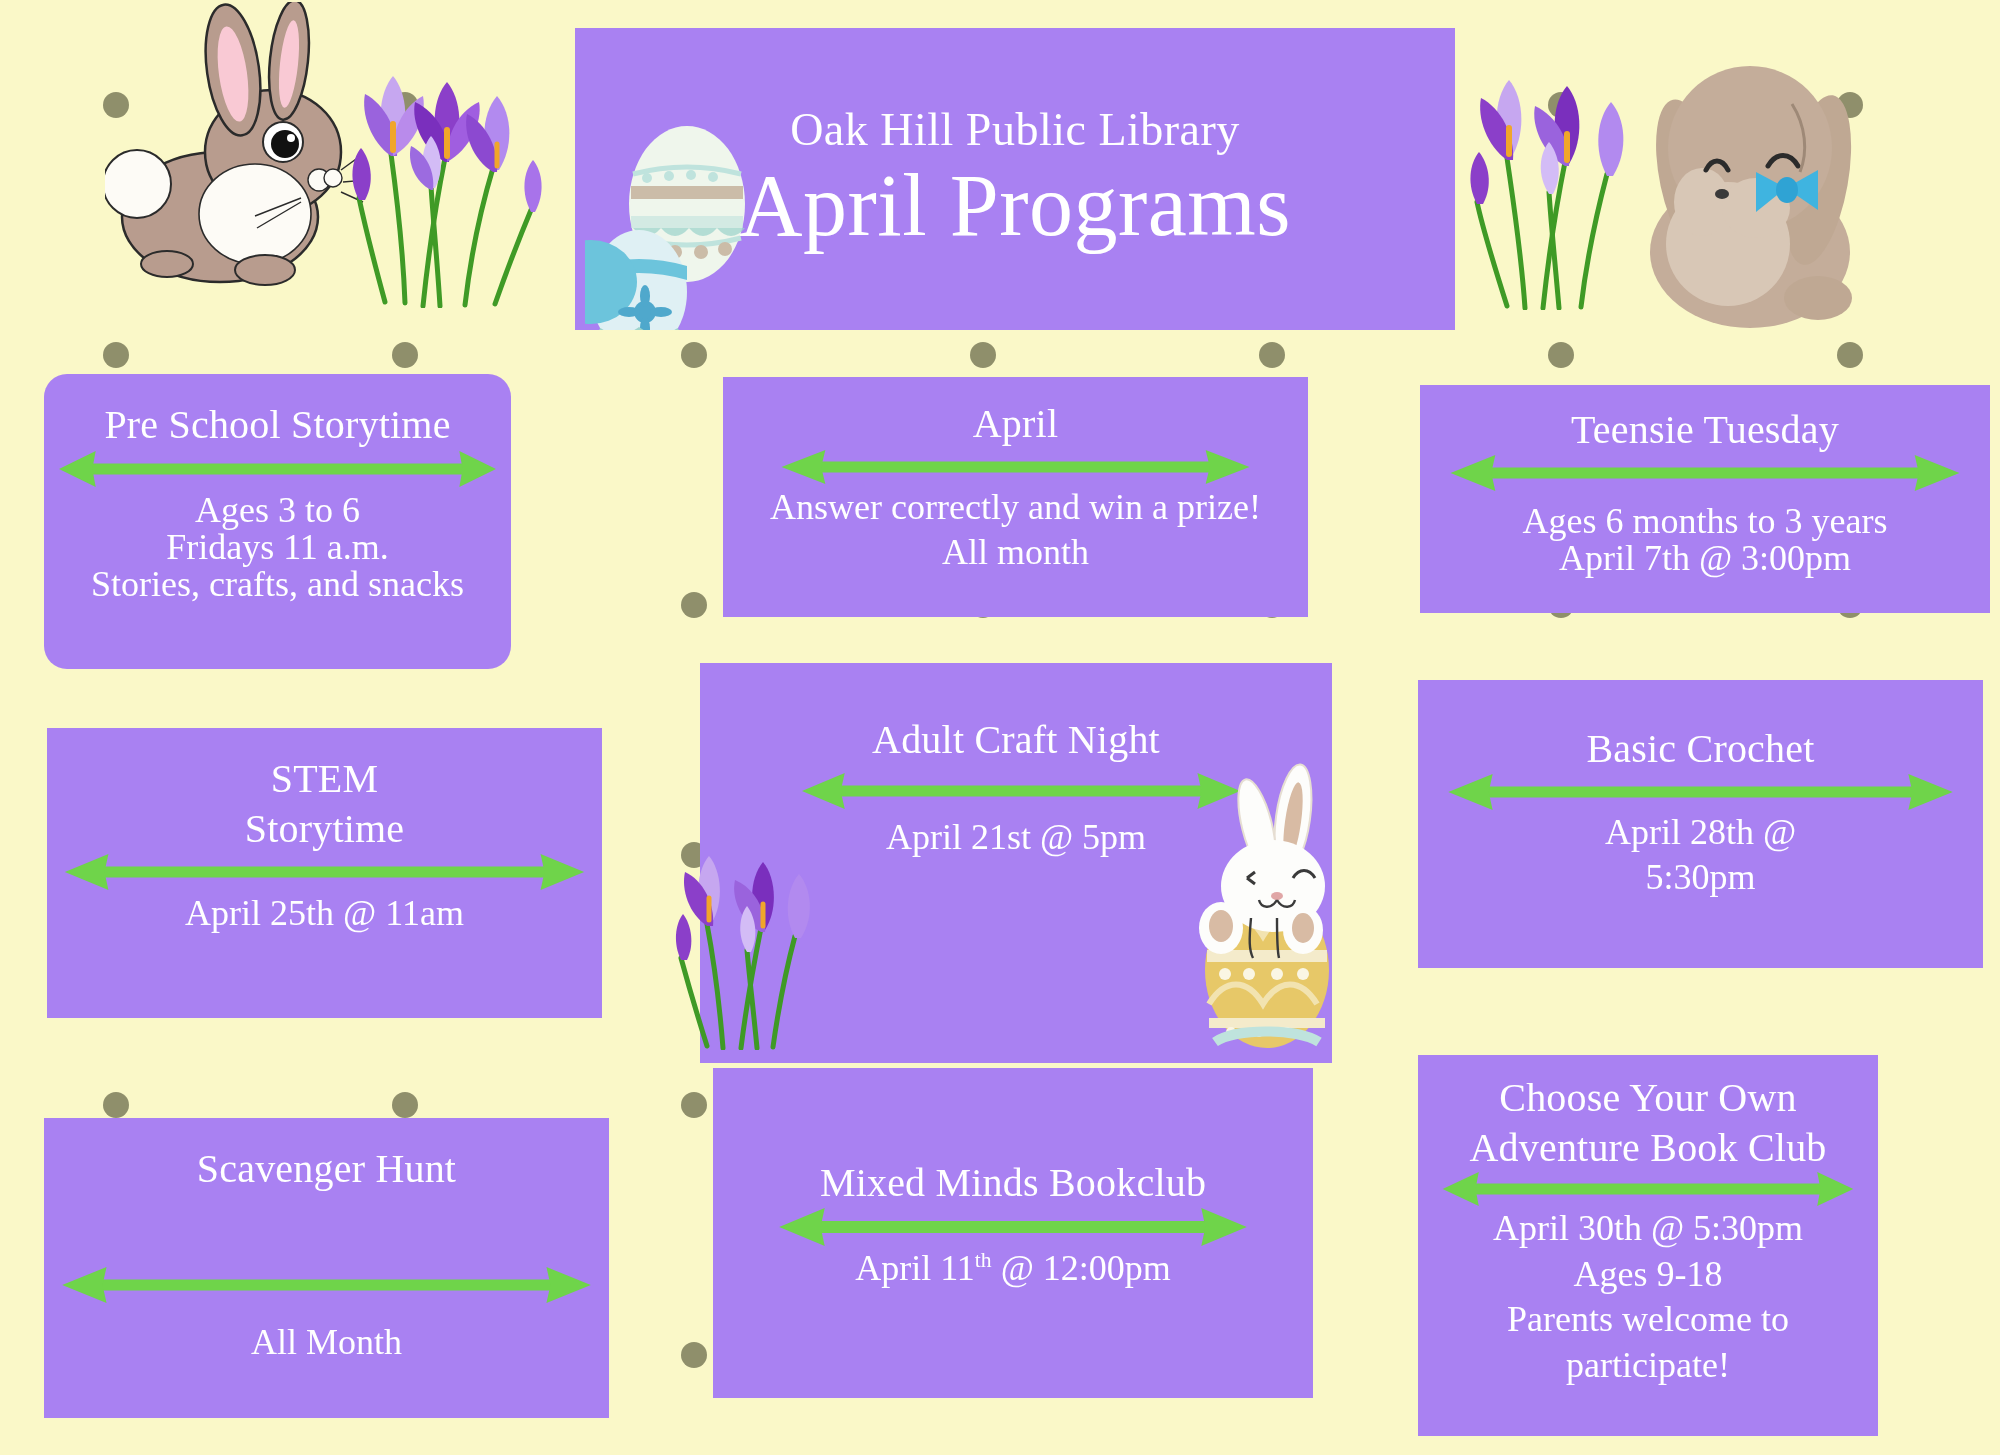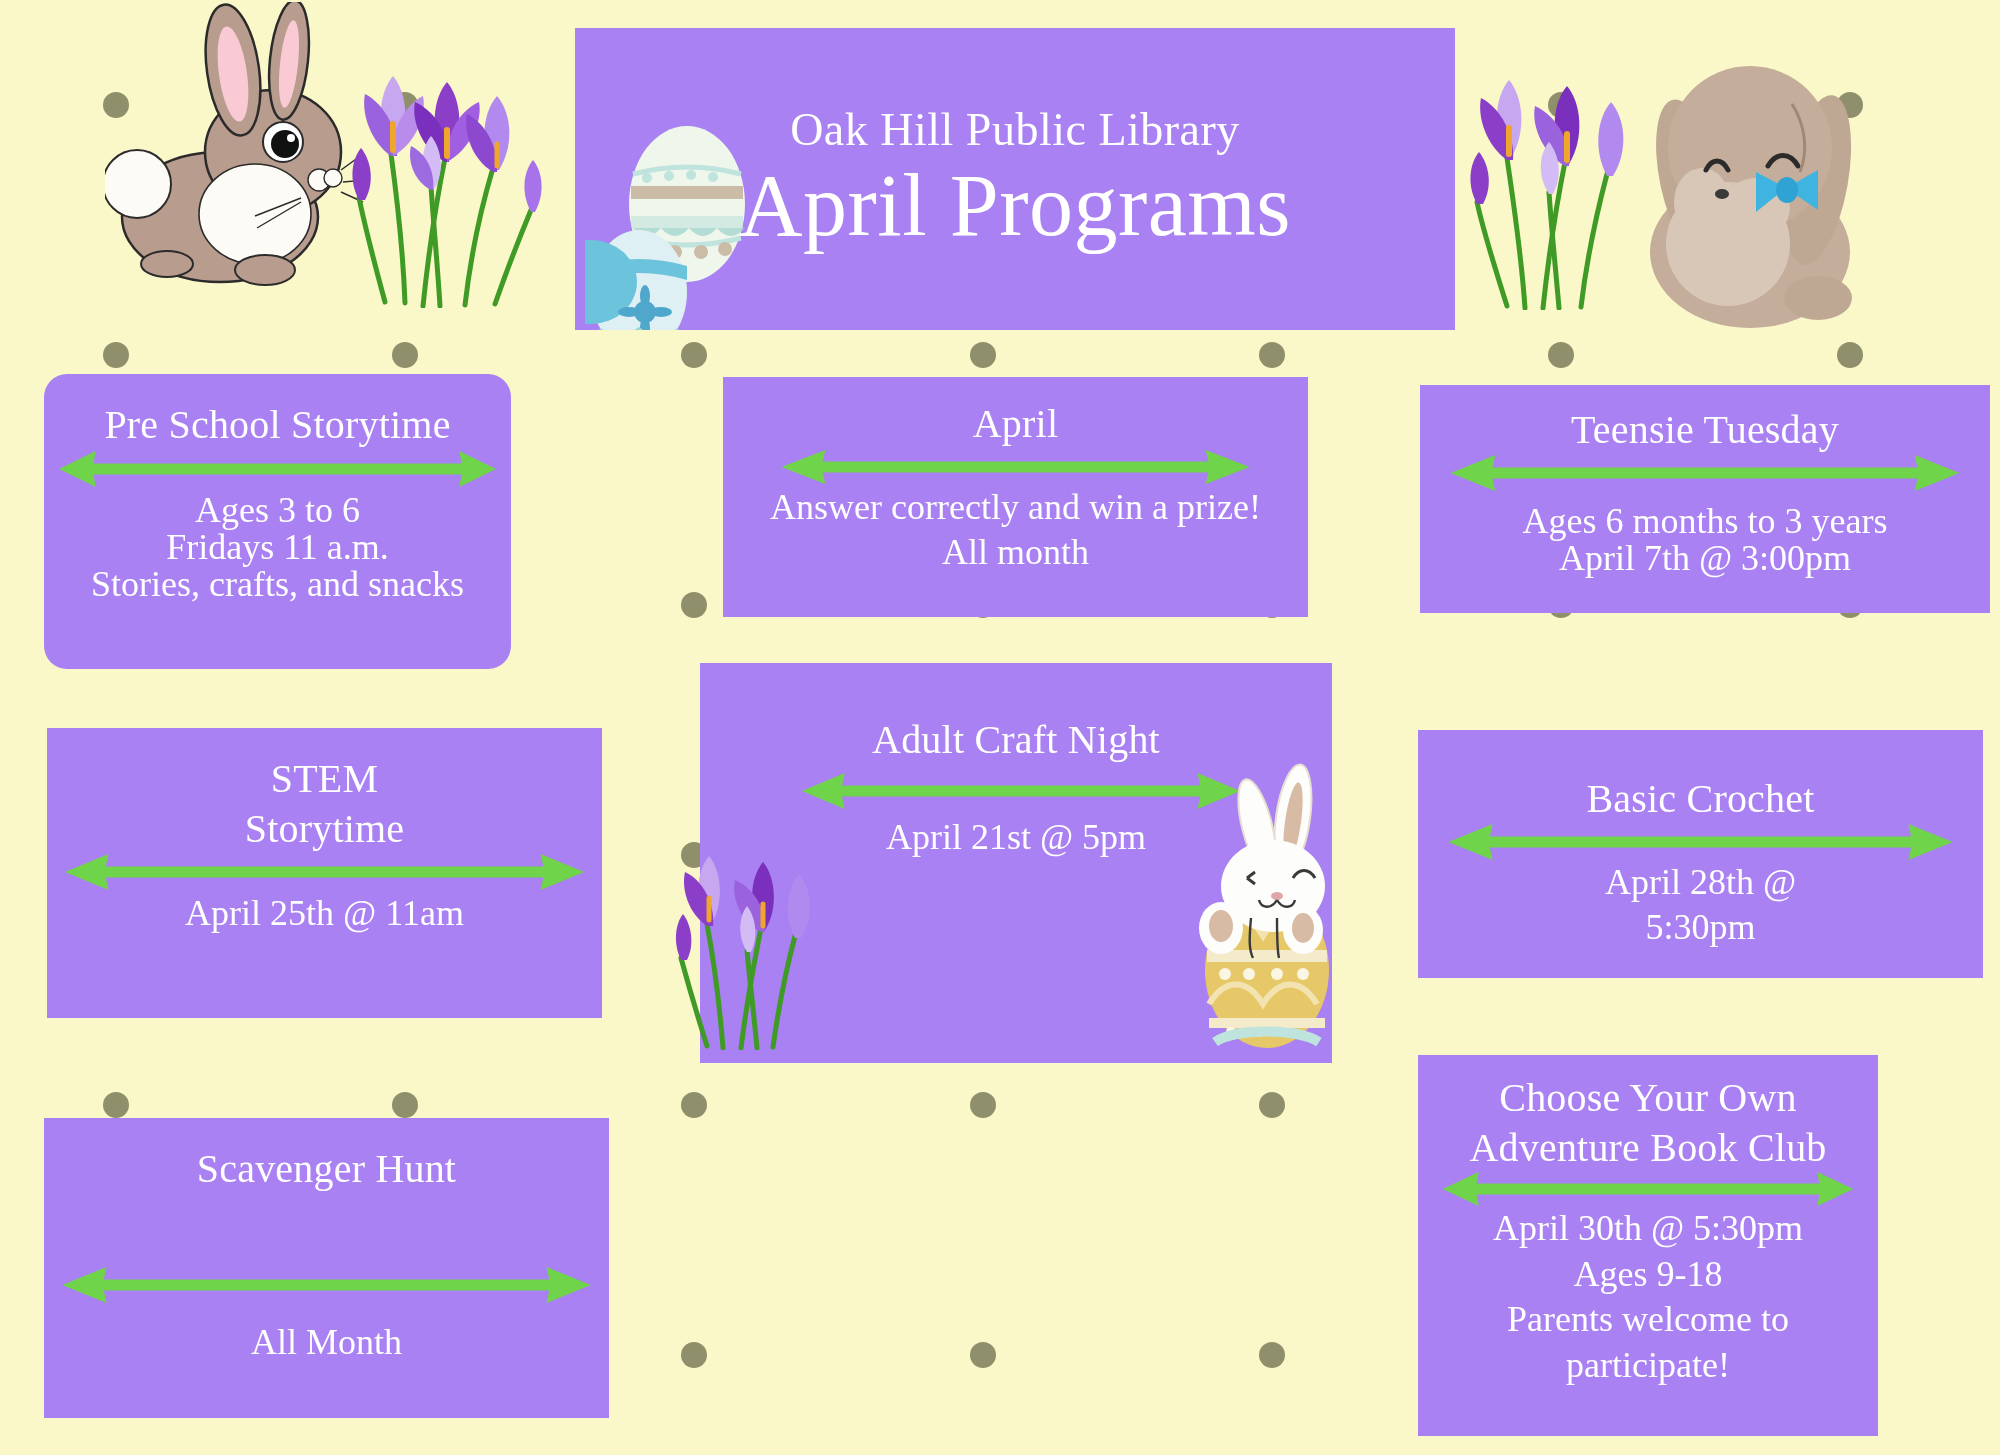--- a/index.html
+++ b/index.html
@@ -117,21 +117,21 @@
   #card-stem      { left: 47px; top: 728px;  width: 555px; height: 290px; padding-top: 30px; }
   #card-scavenger { left: 44px; top: 1118px; width: 565px; height: 300px; padding-top: 30px; }
 
   
   #card-trivia    { left: 723px; top: 377px;  width: 585px; height: 240px; padding-top: 26px; }
   #card-adultcraft{ left: 700px; top: 663px;  width: 632px; height: 400px; padding-top: 56px; }
   #card-bookclub  { left: 713px; top: 1068px; width: 600px; height: 330px; padding-top: 94px; }
 
   
   #card-teensie   { left: 1420px; top: 385px;  width: 570px; height: 228px; padding-top: 24px; }
-  #card-crochet   { left: 1418px; top: 730px;  width: 565px; height: 248px; padding-top: 48px; }
+  #card-crochet   { left: 1418px; top: 680px;  width: 565px; height: 288px; padding-top: 48px; }
   #card-adventure { left: 1418px; top: 1055px; width: 460px; height: 381px; padding-top: 22px; }
 
   
   .gap-s { height: 8px; }
   .gap-m { height: 16px; }
 </style>
 </head>
 <body>
 
 <div id="dot-layer">
@@ -462,20 +462,31 @@
   <div class="card" id="card-adultcraft">
     <div class="card-title">Adult Craft Night</div>
     <svg class="arrow" height="48" viewBox="0 0 620 48" preserveAspectRatio="none" style="margin-top:6px">
       <path d="M132 24 L498 24" stroke="#6FD44A" stroke-width="11" stroke-linecap="round"></path>
       <path d="M100 24 L142 6 L138 24 L142 42 Z" fill="#6FD44A"></path>
       <path d="M530 24 L488 6 L492 24 L488 42 Z" fill="#6FD44A"></path>
     </svg>
     <div class="card-line" style="margin-top:4px">April 21st @ 5pm</div>
   </div>
 
+  <div class="card" id="card-bookclub">
+    <div class="card-title">Mixed Minds Bookclub</div>
+    <svg class="arrow" height="46" viewBox="0 0 580 46" preserveAspectRatio="none">
+      <path d="M98 23 L482 23" stroke="#6FD44A" stroke-width="12" stroke-linecap="round"></path>
+      <path d="M64 23 L108 4 L104 23 L108 42 Z" fill="#6FD44A"></path>
+      <path d="M516 23 L472 4 L476 23 L472 42 Z" fill="#6FD44A"></path>
+    </svg>
+    <div class="card-line">
+      <span>April 11</span><sup>th</sup><span> @ 12:00pm</span>
+    </div>
+  </div>
 
   <div class="card" id="card-teensie">
     <div class="card-title">Teensie Tuesday</div>
     <svg class="arrow" height="44" viewBox="0 0 560 44" preserveAspectRatio="none">
       <path d="M64 22 L496 22" stroke="#6FD44A" stroke-width="11" stroke-linecap="round"></path>
       <path d="M30 22 L74 4 L70 22 L74 40 Z" fill="#6FD44A"></path>
       <path d="M530 22 L486 4 L490 22 L486 40 Z" fill="#6FD44A"></path>
     </svg>
     <div class="gap-s"></div>
     <div class="card-line">Ages 6 months to 3 years</div>

